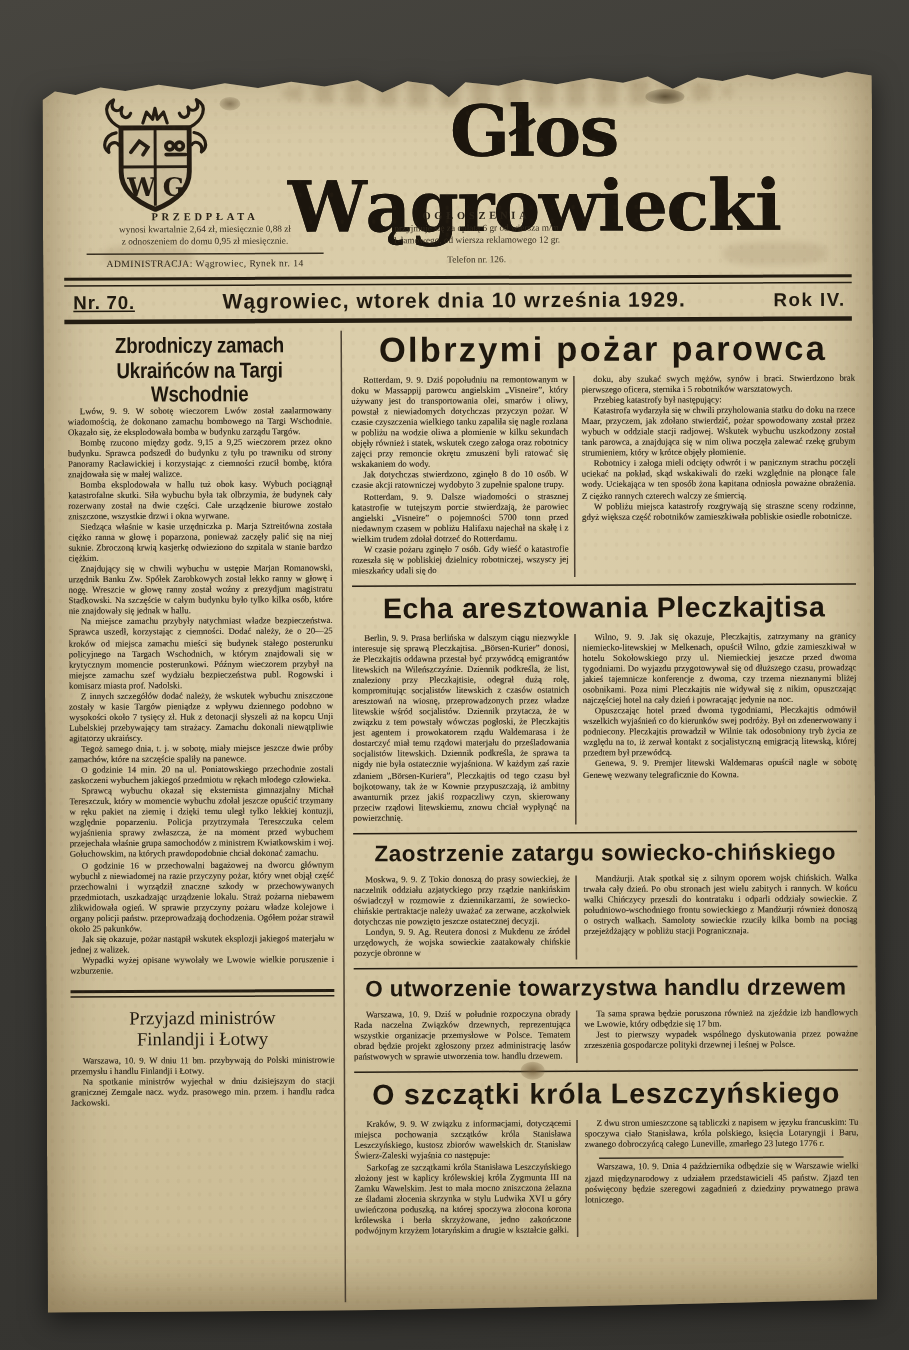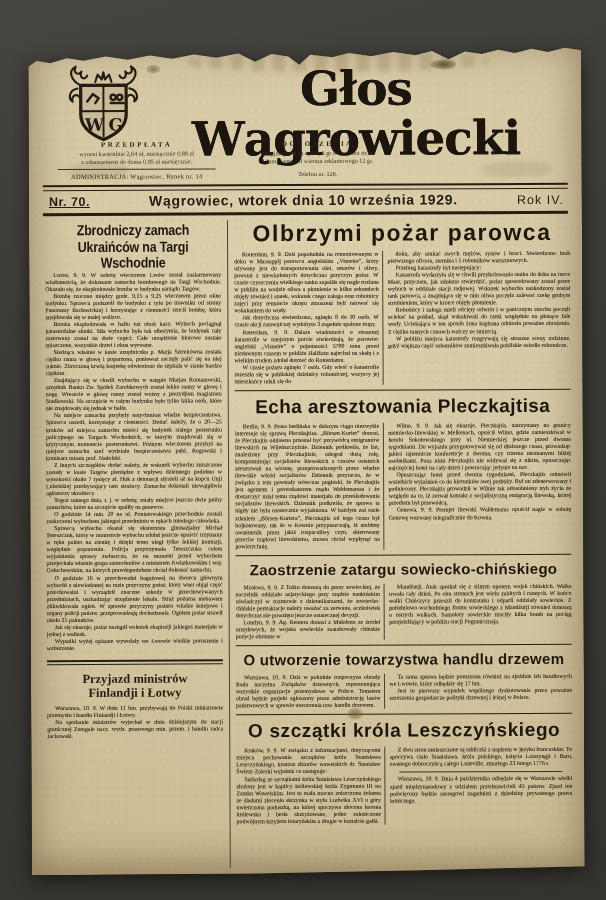--- a/index.html
+++ b/index.html
@@ -49,37 +49,37 @@
     width:86%;margin-left:auto;margin-right:auto;color:#2a2318;letter-spacing:.3px;}
   .info-tel{font-size:6.2px;margin-top:6px;color:#332b1e;}
   .motto{font-size:12.5px;margin-top:16px;color:#241d12;letter-spacing:.4px;}
 
   .rule-double{position:absolute;top:140px;left:14px;right:14px;height:3px;
     border-top:2.6px solid #241d12;border-bottom:1.4px solid #241d12;}
   .dateline{position:absolute;top:148px;left:20px;right:18px;display:flex;align-items:baseline;
     font-family:"Liberation Sans",sans-serif;color:#221b10;}
   .dl-issue{font-size:12.5px;font-weight:bold;letter-spacing:.5px;text-decoration:underline;}
   .dl-date{flex:1;text-align:center;font-size:14px;font-weight:bold;letter-spacing:.7px;}
-  .dl-vol{font-size:12.5px;font-weight:normal;letter-spacing:1px;}
+  .dl-vol{font-size:12.5px;font-weight:bold;letter-spacing:1px;}
   .rule-thick{position:absolute;top:168px;left:14px;right:14px;height:2.6px;background:#241d12;}
 
   
   .columns{position:absolute;top:176px;left:16px;right:12px;bottom:6px;display:flex;overflow:hidden;}
   .col-left{width:176px;flex:none;}
   .main-div{width:1px;background:#4c4132;margin:0 6px;flex:none;}
   .col-right{flex:1;min-width:0;}
 
   p.b{font-size:5.9px;line-height:7.05px;margin:0;text-align:justify;text-indent:8px;
       color:#332b1e;text-shadow:0 0 .25px rgba(51,43,30,.6);}
   .hl-gothic{margin:2px 4px 5px;text-align:center;font-family:"Liberation Sans",sans-serif;
     font-weight:bold;font-size:13px;line-height:14.5px;letter-spacing:-.2px;color:#1e170d;
     transform:scale(.96,1.12);transform-origin:50% 0;}
   .sep-left{margin:8px 0 7px;border-top:2.2px solid #241d12;border-bottom:1px solid #241d12;height:2px;}
   .hl-serif{margin:0 16px 5px;text-align:center;font-family:"Liberation Serif",serif;
-    font-weight:bold;font-size:12.5px;line-height:14px;color:#231c11;}
+    font-weight:normal;font-size:12.5px;line-height:14px;color:#231c11;}
 
   .hl-big{margin:1px 0 5px;text-align:center;font-family:"Liberation Sans",sans-serif;
     font-weight:bold;color:#1e170d;}
   .h1a{font-size:23px;line-height:25px;letter-spacing:1.5px;}
   .h1b{font-size:19px;line-height:22px;letter-spacing:.4px;}
   .h1c{font-size:15px;line-height:18px;letter-spacing:.3px;}
   .h1d{font-size:19px;line-height:22px;letter-spacing:.6px;}
   .hl-av{margin:3px 0 3px;text-align:center;font-family:"Liberation Serif",serif;
     font-weight:bold;font-size:12px;line-height:13px;color:#231c11;}
   .subcols{display:flex;}

